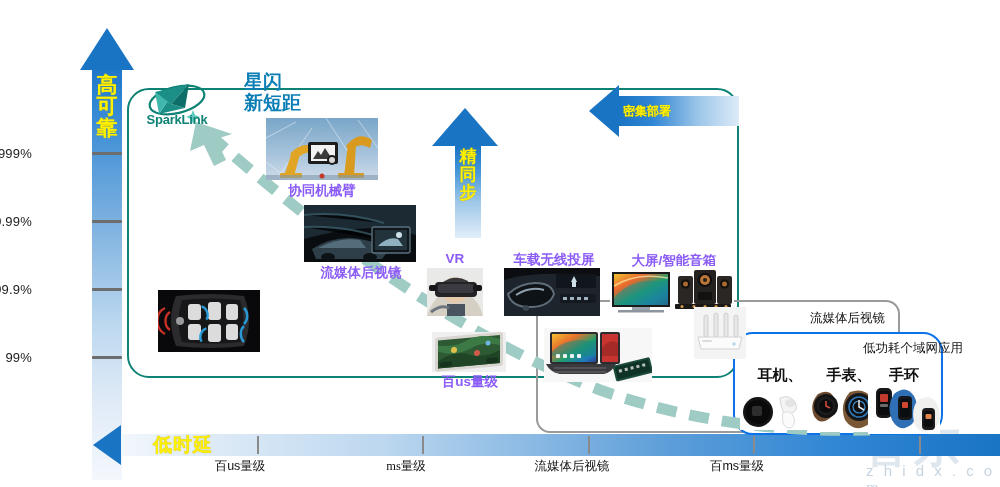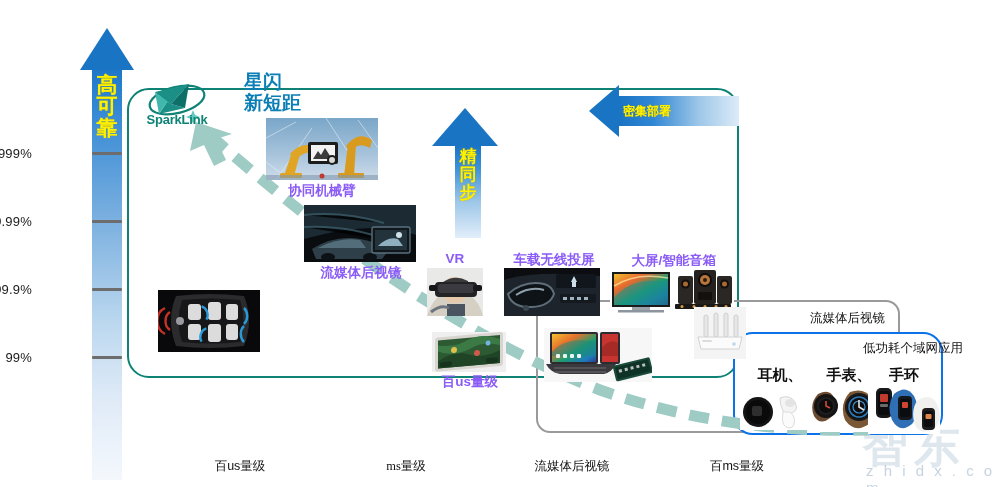--- a/index.html
+++ b/index.html
@@ -82,20 +82,32 @@
 
   <div class="abs ytick-label" style="left:-48px;top:214px;">99.99%</div>
   <div class="abs ytick-dash" style="left:92px;top:220px;width:30px;"></div>
 
   <div class="abs ytick-label" style="left:-48px;top:282px;">99.9%</div>
   <div class="abs ytick-dash" style="left:92px;top:288px;width:30px;"></div>
 
   <div class="abs ytick-label" style="left:-48px;top:350px;">99%</div>
   <div class="abs ytick-dash" style="left:92px;top:356px;width:30px;"></div>
 
+  <div class="abs" style="left:93px;top:425px;display:flex;align-items:center;">
+    <div class="horiz-arrow-head"></div>
+    <div class="horiz-arrow-body" style="width:880px;position:relative;">
+      <div class="horiz-arrow-text abs" style="left:32px;top:0px;line-height:22px;">低时延</div>
+
+      <div class="xtick-mark abs" style="left:136px;top:2px;height:18px;"></div>
+      <div class="xtick-mark abs" style="left:301px;top:2px;height:18px;"></div>
+      <div class="xtick-mark abs" style="left:467px;top:2px;height:18px;"></div>
+      <div class="xtick-mark abs" style="left:632px;top:2px;height:18px;"></div>
+      <div class="xtick-mark abs" style="left:798px;top:2px;height:18px;"></div>
+    </div>
+  </div>
 
   <div class="abs xtick-label" style="left:190px;top:458px;width:100px;">百us量级</div>
   <div class="abs xtick-label" style="left:356px;top:458px;width:100px;font-family:Liberation Serif, serif;">ms量级</div>
   <div class="abs xtick-label" style="left:522px;top:458px;width:100px;">流媒体后视镜</div>
   <div class="abs xtick-label" style="left:687px;top:458px;width:100px;">百ms量级</div>
   <div class="abs xtick-label" style="left:853px;top:458px;width:100px;margin-top:47px;">s级</div>
 
   <div class="abs green-box" style="left:127px;top:88px;width:612px;height:290px;"></div>
 
   <div class="abs gray-box" style="left:536px;top:300px;width:364px;height:133px;"></div>

